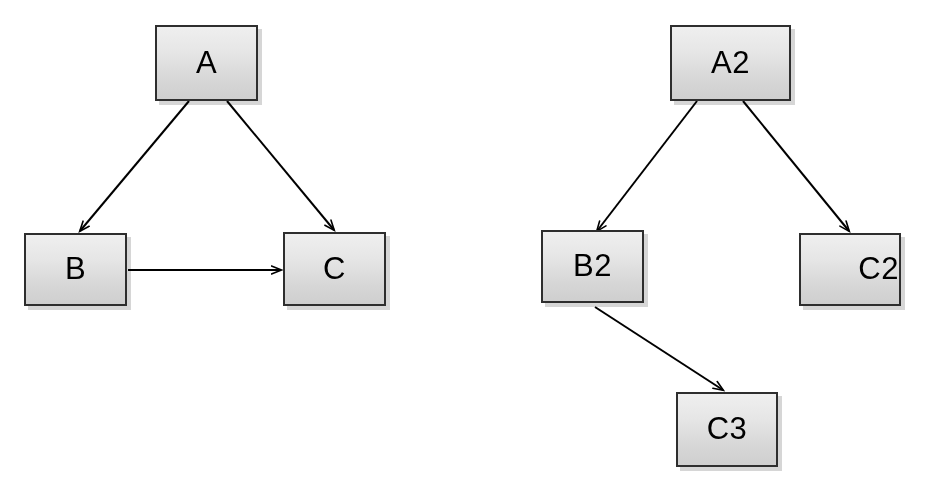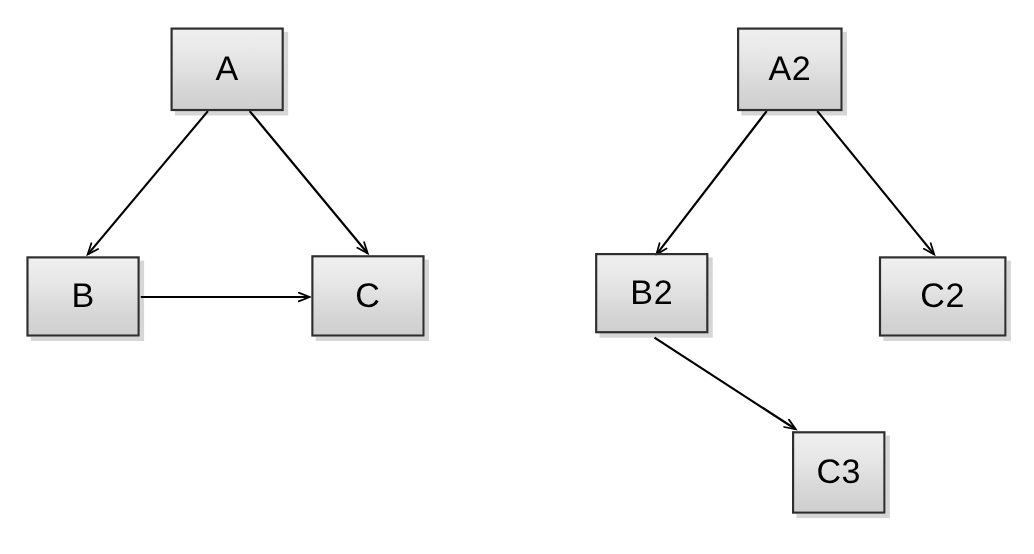--- a/index.html
+++ b/index.html
@@ -72,27 +72,27 @@
   <div id="nodes-group">
       <div class="node" style="left: 155px; top: 25px; width: 103px; height: 76px;">
         <span class="node-label">A</span>
       </div>
       <div class="node" style="left: 24px; top: 233px; width: 103px; height: 73px;">
         <span class="node-label">B</span>
       </div>
       <div class="node" style="left: 283px; top: 232px; width: 103px; height: 74px;">
         <span class="node-label">C</span>
       </div>
-      <div class="node" style="left: 670px; top: 25px; width: 96px; height: 76px;">
+      <div class="node" style="left: 670px; top: 25px; width: 121px; height: 76px;">
         <span class="node-label">A2</span>
       </div>
       <div class="node" style="left: 541px; top: 230px; width: 103px; height: 73px;">
         <span class="node-label">B2</span>
       </div>
-      <div class="node" style="left: 799px; top: 233px; width: 116px; height: 73px;">
+      <div class="node" style="left: 799px; top: 233px; width: 102px; height: 73px; justify-content: flex-end;">
         <span class="node-label">C2</span>
       </div>
-      <div class="node" style="left: 676px; top: 392px; width: 85px; height: 75px; margin-left: 44px;">
+      <div class="node" style="left: 676px; top: 392px; width: 102px; height: 75px;">
         <span class="node-label">C3</span>
       </div>
     </div>
 
 </div>
 
 </body></html>

